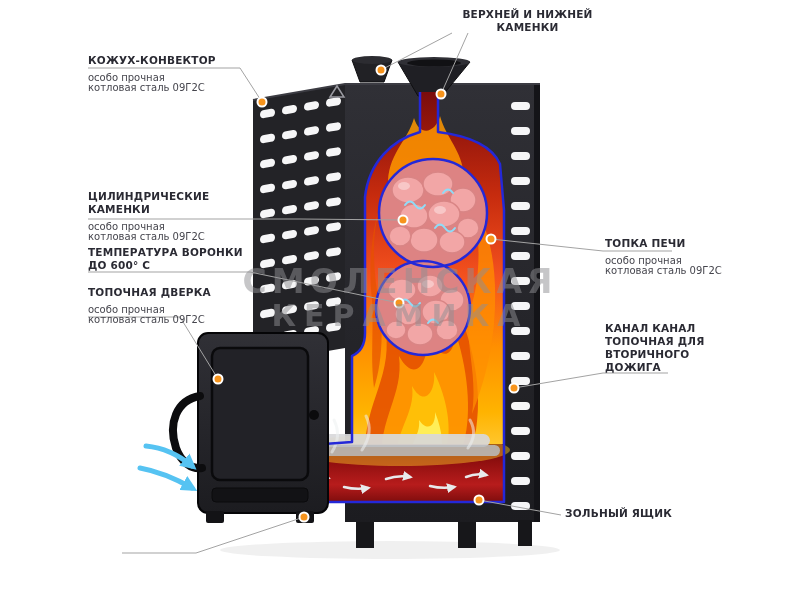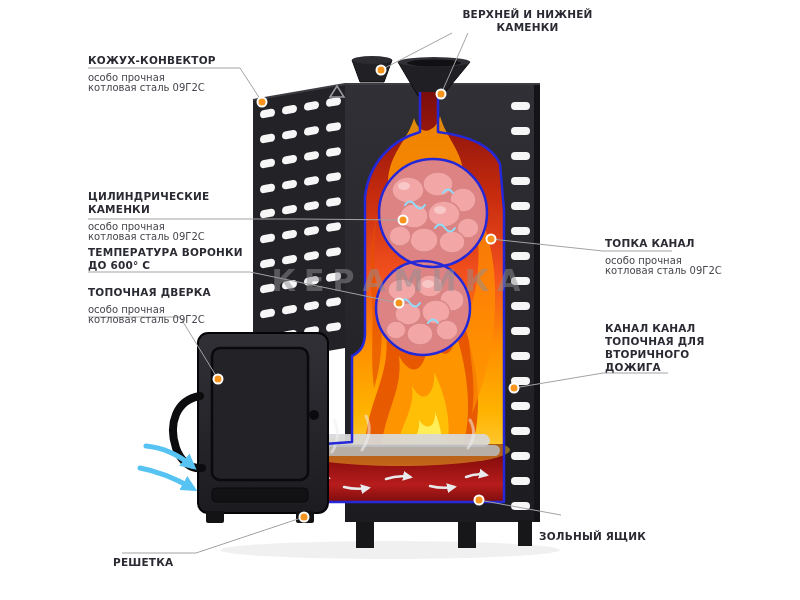--- a/index.html
+++ b/index.html
@@ -246,20 +246,21 @@
     <circle class="dot" r="4.5" cx="399" cy="303"></circle>
     <circle class="dot" r="4.5" cx="218" cy="379"></circle>
     <circle class="dot" r="4.5" cx="491" cy="239"></circle>
     <circle class="dot" r="4.5" cx="514" cy="388"></circle>
     <circle class="dot" r="4.5" cx="479" cy="500"></circle>
     <circle class="dot" r="4.5" cx="304" cy="517"></circle>
   </g>
 </svg>
 
 <div class="watermark">
+  <div class="w1">СМОЛЕНСКАЯ</div>
   <div class="w2">КЕРАМИКА</div>
 </div>
 
 <div class="label center" style="left:440px;top:8px;width:175px;">
   <div class="t">ВЕРХНЕЙ И НИЖНЕЙ КАМЕНКИ</div>
 </div>
 
 <div class="label" style="left:88px;top:54px;">
   <div class="t">КОЖУХ-КОНВЕКТОР</div>
   <div class="s first">особо прочная</div>
@@ -278,31 +279,30 @@
   <div class="t">ДО 600° С</div>
 </div>
 
 <div class="label" style="left:88px;top:286px;">
   <div class="t">ТОПОЧНАЯ ДВЕРКА</div>
   <div class="s first">особо прочная</div>
   <div class="s">котловая сталь 09Г2С</div>
 </div>
 
 <div class="label" style="left:605px;top:237px;">
-  <div class="t">ТОПКА КАНАЛ</div>
+  <div class="t">ТОПКА ПЕЧИ</div>
   <div class="s first">особо прочная</div>
   <div class="s">котловая сталь 09Г2С</div>
 </div>
 
 <div class="label" style="left:605px;top:322px;">
   <div class="t">КАНАЛ КАНАЛ</div>
   <div class="t">ТОПОЧНАЯ ДЛЯ</div>
   <div class="t">ВТОРИЧНОГО</div>
   <div class="t">ДОЖИГА</div>
 </div>
 
-<div class="label" style="left:539px;top:507px;margin-top:23px;">
+<div class="label" style="left:565px;top:507px;">
   <div class="t">ЗОЛЬНЫЙ ЯЩИК</div>
 </div>
 
 <div class="label" style="left:113px;top:556px;">
-  <div class="t">РЕШЕТКА</div>
 </div>
 
 </body></html>

